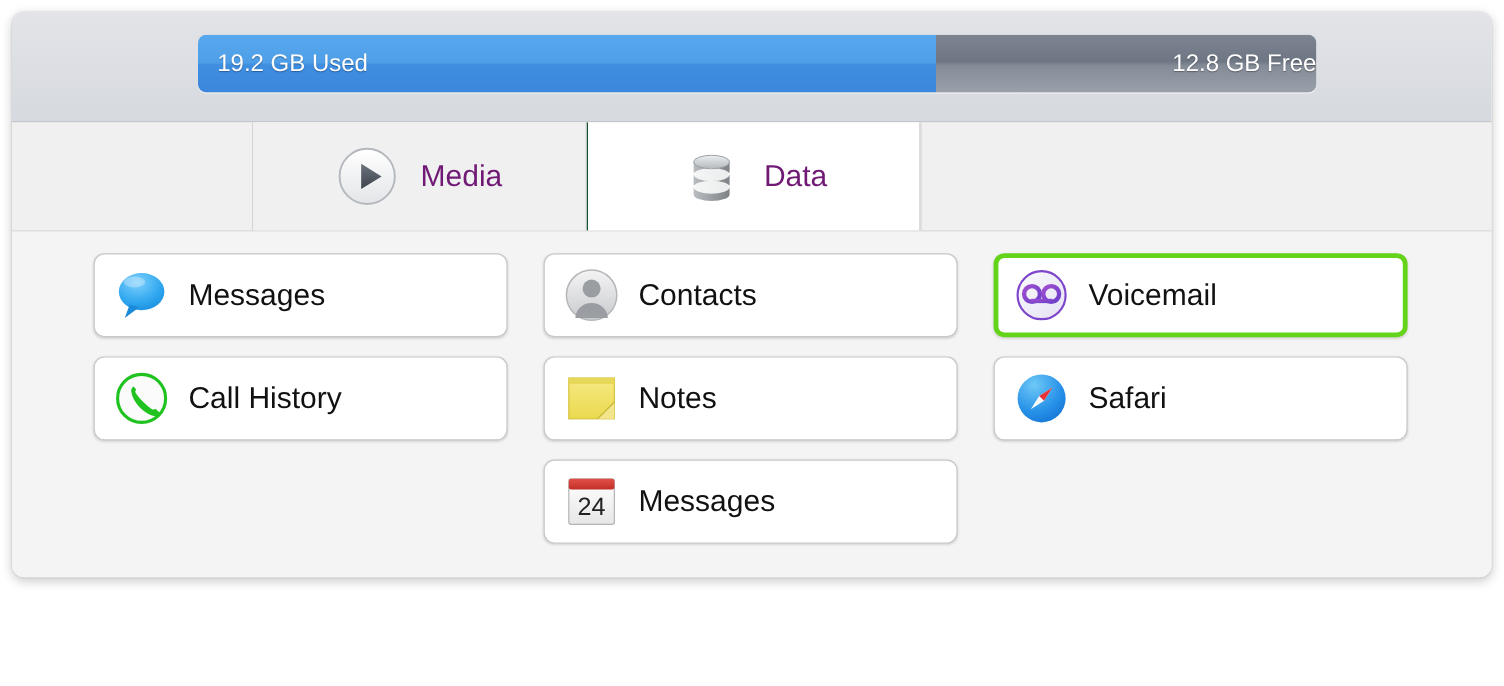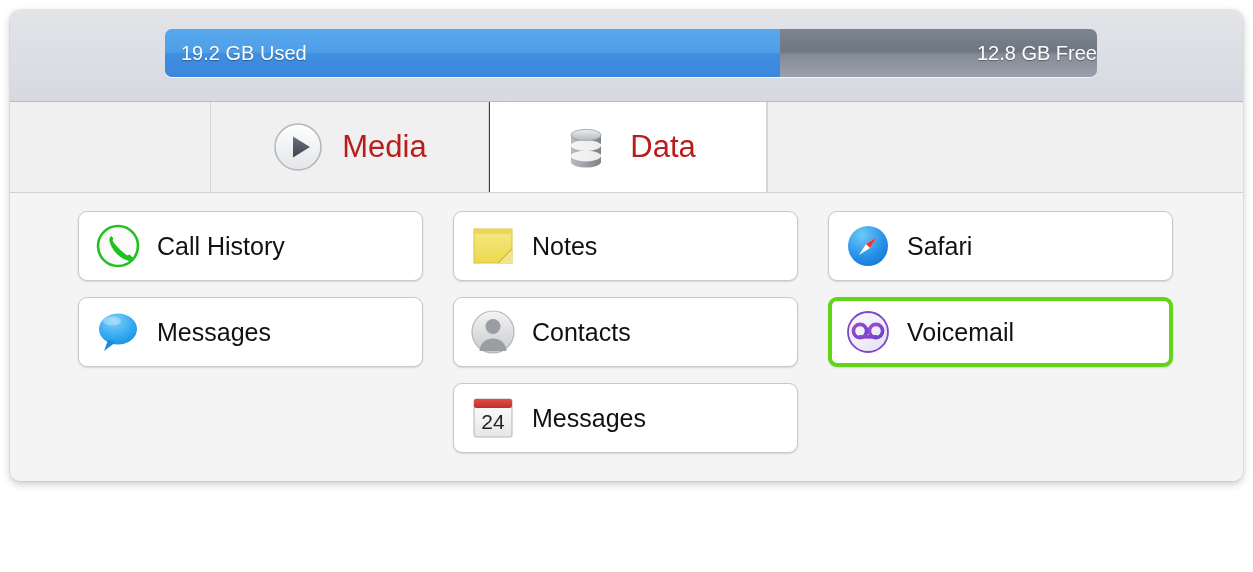--- a/index.html
+++ b/index.html
@@ -76,22 +76,22 @@
     gap: 18px;
     border-right: 1px solid #d4d4d4;
     background: #f0f0f0;
     cursor: default;
   }
   .tab.active {
     background: #ffffff;
     border-left: 1px solid #14532d;
   }
   .tab-label {
-    font-size: 31px;
-    color: #b91c1c;
+    font-size: 25px;
+    color: #701a75;
     text-align: center;
   }
   .tab-icon { width: 52px; height: 52px; display: block; }
 
   
   .content {
     position: relative;
     height: 362px;
     background: #f4f4f4;
     padding: 18px 0 0 0;
@@ -194,20 +194,83 @@
     <div class="tab-spacer-right"></div>
   </div>
 
   <div class="content">
 
     <div class="row">
       <div class="slot">
         <div class="app-btn">
           <span>
             <svg class="app-icon" viewBox="0 0 46 46">
+              <defs>
+                  <radialGradient id="msgg" cx="0.4" cy="0.25" r="0.95">
+                <stop offset="0" stop-color="#7fd0fb"></stop>
+                    <stop offset="0.55" stop-color="#31a8f0"></stop>
+                <stop offset="1" stop-color="#1184d6"></stop>
+                  </radialGradient>
+                </defs>
+              <ellipse cx="23" cy="20" rx="19" ry="15.5" fill="url(#msgg)"></ellipse>
+              <path d="M13 31 L9 42 L21 33 Z" fill="#1b8ad9"></path>
+              <ellipse cx="17" cy="12" rx="9" ry="4.5" fill="#ffffff" opacity="0.3"></ellipse>
+            </svg>
+          </span>
+          <span class="app-label">Messages</span>
+        </div>
+      </div>
+      <div class="slot">
+        <div class="app-btn">
+          <span>
+            <svg class="app-icon" viewBox="0 0 46 46">
+              <defs>
+                  <linearGradient id="ctg" x1="0" y1="0" x2="0" y2="1">
+                <stop offset="0" stop-color="#f4f4f5"></stop>
+                    <stop offset="1" stop-color="#c9cacc"></stop>
+                  </linearGradient>
+                </defs>
+              <circle cx="23" cy="23" r="21" fill="url(#ctg)" stroke="#b3b5b8" stroke-width="1.2"></circle>
+              <circle cx="23" cy="17.5" r="7.5" fill="#9a9da1"></circle>
+              <path d="M9.5 42 a13.5 12.5 0 0 1 27 0 z" fill="#9a9da1"></path>
+            </svg>
+          </span>
+          <span class="app-label">Contacts</span>
+        </div>
+      </div>
+      <div class="slot">
+        <div class="app-btn selected">
+          <span>
+            <svg class="app-icon" viewBox="0 0 46 46">
+              <defs>
+                  <linearGradient id="vmg" x1="0" y1="0" x2="1" y2="1">
+                <stop offset="0" stop-color="#fbfbfd"></stop>
+                    <stop offset="1" stop-color="#e4e1f3"></stop>
+                  </linearGradient>
+                <linearGradient id="vmr" x1="0" y1="0" x2="1" y2="1">
+                <stop offset="0" stop-color="#a04ed0"></stop>
+                    <stop offset="1" stop-color="#6a3fc9"></stop>
+                  </linearGradient>
+                </defs>
+              <circle cx="23" cy="23" r="20" fill="url(#vmg)" stroke="#7e46cb" stroke-width="1.8"></circle>
+              <circle cx="15" cy="22" r="6.6" fill="none" stroke="url(#vmr)" stroke-width="3.6"></circle>
+              <circle cx="31" cy="22" r="6.6" fill="none" stroke="url(#vmr)" stroke-width="3.6"></circle>
+              <rect x="14" y="26" width="18" height="3.6" fill="url(#vmr)"></rect>
+            </svg>
+          </span>
+          <span class="app-label">Voicemail</span>
+        </div>
+      </div>
+    </div>
+
+    <div class="row">
+      <div class="slot">
+        <div class="app-btn">
+          <span>
+            <svg class="app-icon" viewBox="0 0 46 46">
               <circle cx="23" cy="23" r="20" fill="#fbfbfb" stroke="#1fc21f" stroke-width="2.6"></circle>
               <path d="M15 13 q-3 2 -2.5 5 q1.5 9 9 16.5 q7.5 7.5 16.5 9 q3 0.5 5 -2.5 l-6 -5.5 q-2 1.5 -3.5 0.5 q-5 -3.5 -9 -7.5 q-4 -4 -7.5 -9 q-1 -1.5 0.5 -3.5 z" fill="#1fc21f" transform="scale(0.82) translate(5,3)"></path>
             </svg>
           </span>
           <span class="app-label">Call History</span>
         </div>
       </div>
       <div class="slot">
         <div class="app-btn">
           <span>
@@ -242,83 +305,20 @@
               <path d="M32 14 L21 21 L14 32 L25 25 Z" fill="#ffffff"></path>
               <path d="M32 14 L21 21 L25 25 Z" fill="#e8333a"></path>
             </svg>
           </span>
           <span class="app-label">Safari</span>
         </div>
       </div>
     </div>
 
     <div class="row">
-      <div class="slot">
-        <div class="app-btn">
-          <span>
-            <svg class="app-icon" viewBox="0 0 46 46">
-              <defs>
-                  <radialGradient id="msgg" cx="0.4" cy="0.25" r="0.95">
-                <stop offset="0" stop-color="#7fd0fb"></stop>
-                    <stop offset="0.55" stop-color="#31a8f0"></stop>
-                <stop offset="1" stop-color="#1184d6"></stop>
-                  </radialGradient>
-                </defs>
-              <ellipse cx="23" cy="20" rx="19" ry="15.5" fill="url(#msgg)"></ellipse>
-              <path d="M13 31 L9 42 L21 33 Z" fill="#1b8ad9"></path>
-              <ellipse cx="17" cy="12" rx="9" ry="4.5" fill="#ffffff" opacity="0.3"></ellipse>
-            </svg>
-          </span>
-          <span class="app-label">Messages</span>
-        </div>
-      </div>
-      <div class="slot">
-        <div class="app-btn">
-          <span>
-            <svg class="app-icon" viewBox="0 0 46 46">
-              <defs>
-                  <linearGradient id="ctg" x1="0" y1="0" x2="0" y2="1">
-                <stop offset="0" stop-color="#f4f4f5"></stop>
-                    <stop offset="1" stop-color="#c9cacc"></stop>
-                  </linearGradient>
-                </defs>
-              <circle cx="23" cy="23" r="21" fill="url(#ctg)" stroke="#b3b5b8" stroke-width="1.2"></circle>
-              <circle cx="23" cy="17.5" r="7.5" fill="#9a9da1"></circle>
-              <path d="M9.5 42 a13.5 12.5 0 0 1 27 0 z" fill="#9a9da1"></path>
-            </svg>
-          </span>
-          <span class="app-label">Contacts</span>
-        </div>
-      </div>
-      <div class="slot">
-        <div class="app-btn selected">
-          <span>
-            <svg class="app-icon" viewBox="0 0 46 46">
-              <defs>
-                  <linearGradient id="vmg" x1="0" y1="0" x2="1" y2="1">
-                <stop offset="0" stop-color="#fbfbfd"></stop>
-                    <stop offset="1" stop-color="#e4e1f3"></stop>
-                  </linearGradient>
-                <linearGradient id="vmr" x1="0" y1="0" x2="1" y2="1">
-                <stop offset="0" stop-color="#a04ed0"></stop>
-                    <stop offset="1" stop-color="#6a3fc9"></stop>
-                  </linearGradient>
-                </defs>
-              <circle cx="23" cy="23" r="20" fill="url(#vmg)" stroke="#7e46cb" stroke-width="1.8"></circle>
-              <circle cx="15" cy="22" r="6.6" fill="none" stroke="url(#vmr)" stroke-width="3.6"></circle>
-              <circle cx="31" cy="22" r="6.6" fill="none" stroke="url(#vmr)" stroke-width="3.6"></circle>
-              <rect x="14" y="26" width="18" height="3.6" fill="url(#vmr)"></rect>
-            </svg>
-          </span>
-          <span class="app-label">Voicemail</span>
-        </div>
-      </div>
-    </div>
-
-    <div class="row">
       <div class="slot empty"></div>
       <div class="slot">
         <div class="app-btn">
           <span>
             <svg class="app-icon" viewBox="0 0 46 46">
               <defs>
                   <linearGradient id="cdr" x1="0" y1="0" x2="0" y2="1">
                 <stop offset="0" stop-color="#e04f48"></stop>
                     <stop offset="1" stop-color="#c32f27"></stop>
                   </linearGradient>

